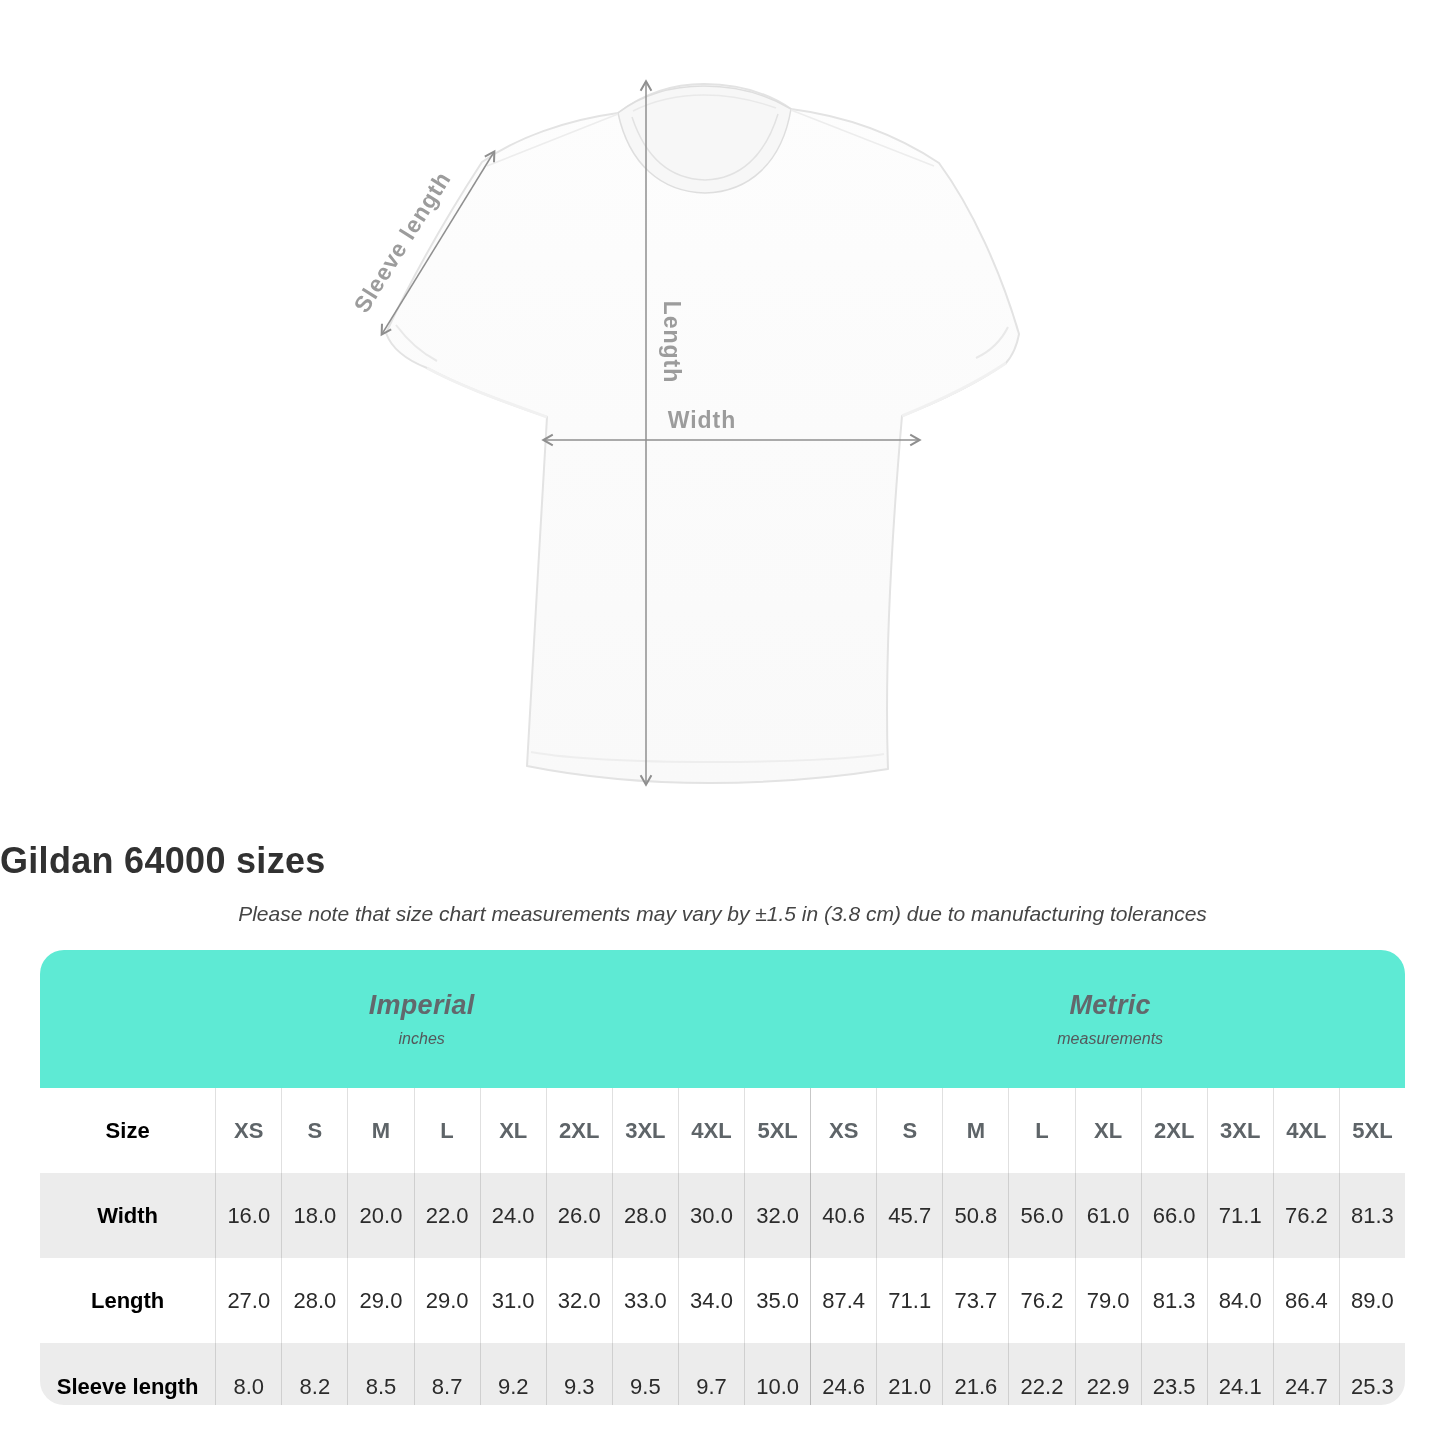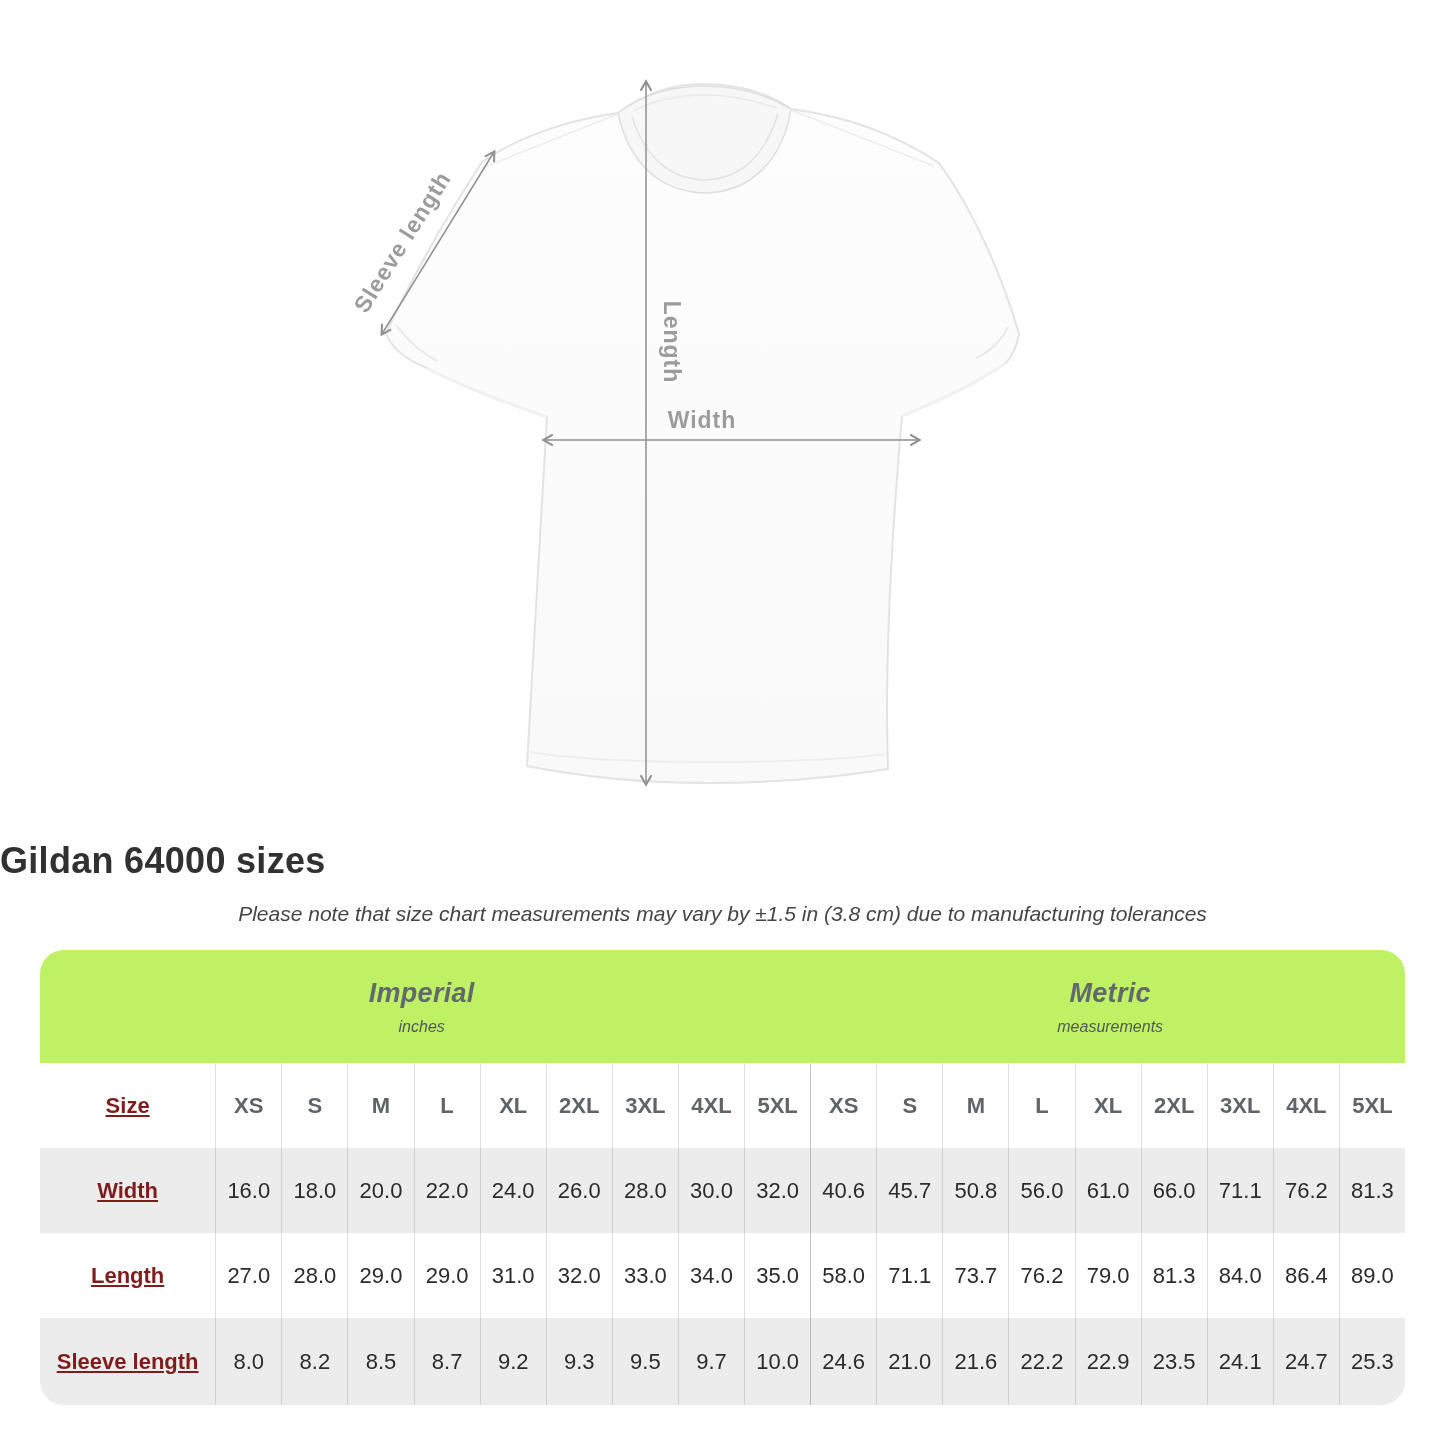--- a/index.html
+++ b/index.html
@@ -18,32 +18,32 @@
   .page-note{
     position:absolute;left:0;top:896px;width:100%;text-align:center;
     font-size:21px;font-style:italic;color:#454545;margin-top:6px;
   }
   
   .size-table{
     position:absolute;left:40px;top:950px;width:1365px;height:455px;
     border-radius:24px;overflow:hidden;
   }
   .t-row{display:grid;grid-template-columns:175fr repeat(18,66fr);}
-  .t-band{display:grid;grid-template-columns:769fr 594fr;height:113px;background:#bef264;gap:12px;}
+  .t-band{display:grid;grid-template-columns:769fr 594fr;height:138px;background:#5eead4;gap:12px;}
   .band-cell{display:flex;flex-direction:column;align-items:center;justify-content:center;gap:9px;}
   .g-label{font-size:27px;font-weight:bold;font-style:italic;color:#62686c;letter-spacing:.3px;}
   .g-sub{font-size:16px;font-style:italic;color:#54585b;}
   .t-row{height:85px;}
   .t-row.last{height:87px;}
   .t-row.stripe{background:#ececec;}
   .cell{
     display:flex;align-items:center;justify-content:center;
     font-size:22px;color:#2b2b2b;border-left:1px solid rgba(0,0,0,.12);
   }
-  .cell.lab{border-left:none;font-weight:bold;color:#7f1d1d;text-decoration:underline;}
+  .cell.lab{border-left:none;font-weight:bold;color:#000000;}
   .cell.hd{font-weight:bold;color:#5e6468;text-align:center;}
   .cell.gdiv{border-left:1px solid rgba(0,0,0,.22);}
 </style>
 </head>
 <body>
 
 <div class="canvas">
 
   <svg class="shirt-wrap" viewBox="340 48 740 770" aria-hidden="true">
     <defs>
@@ -165,21 +165,21 @@
       <div class="cell lab">Length</div>
       <div class="cell">27.0</div>
       <div class="cell">28.0</div>
       <div class="cell">29.0</div>
       <div class="cell">29.0</div>
       <div class="cell">31.0</div>
       <div class="cell">32.0</div>
       <div class="cell">33.0</div>
       <div class="cell">34.0</div>
       <div class="cell">35.0</div>
-      <div class="cell gdiv">58.0</div>
+      <div class="cell gdiv">87.4</div>
       <div class="cell">71.1</div>
       <div class="cell">73.7</div>
       <div class="cell">76.2</div>
       <div class="cell">79.0</div>
       <div class="cell">81.3</div>
       <div class="cell">84.0</div>
       <div class="cell">86.4</div>
       <div class="cell">89.0</div>
     </div>
 

